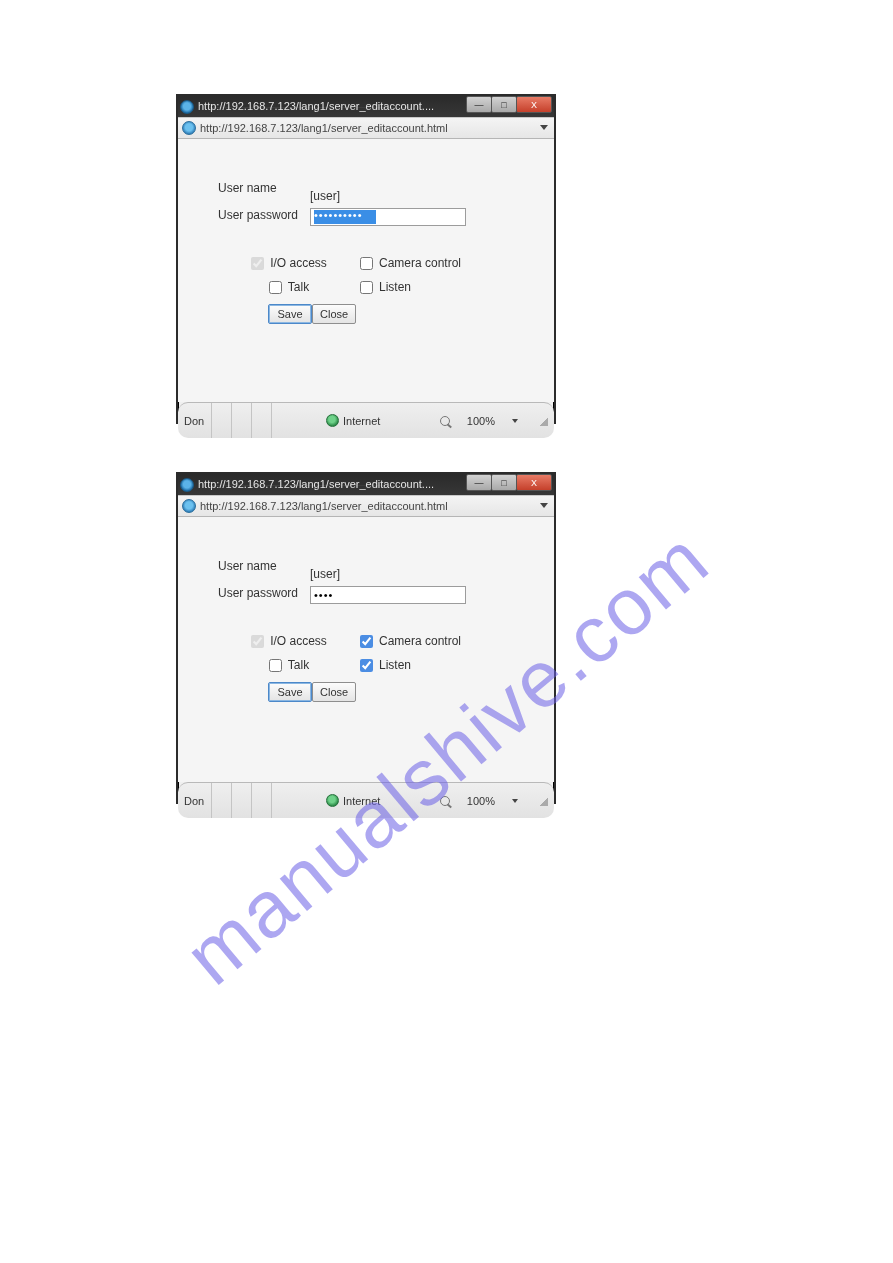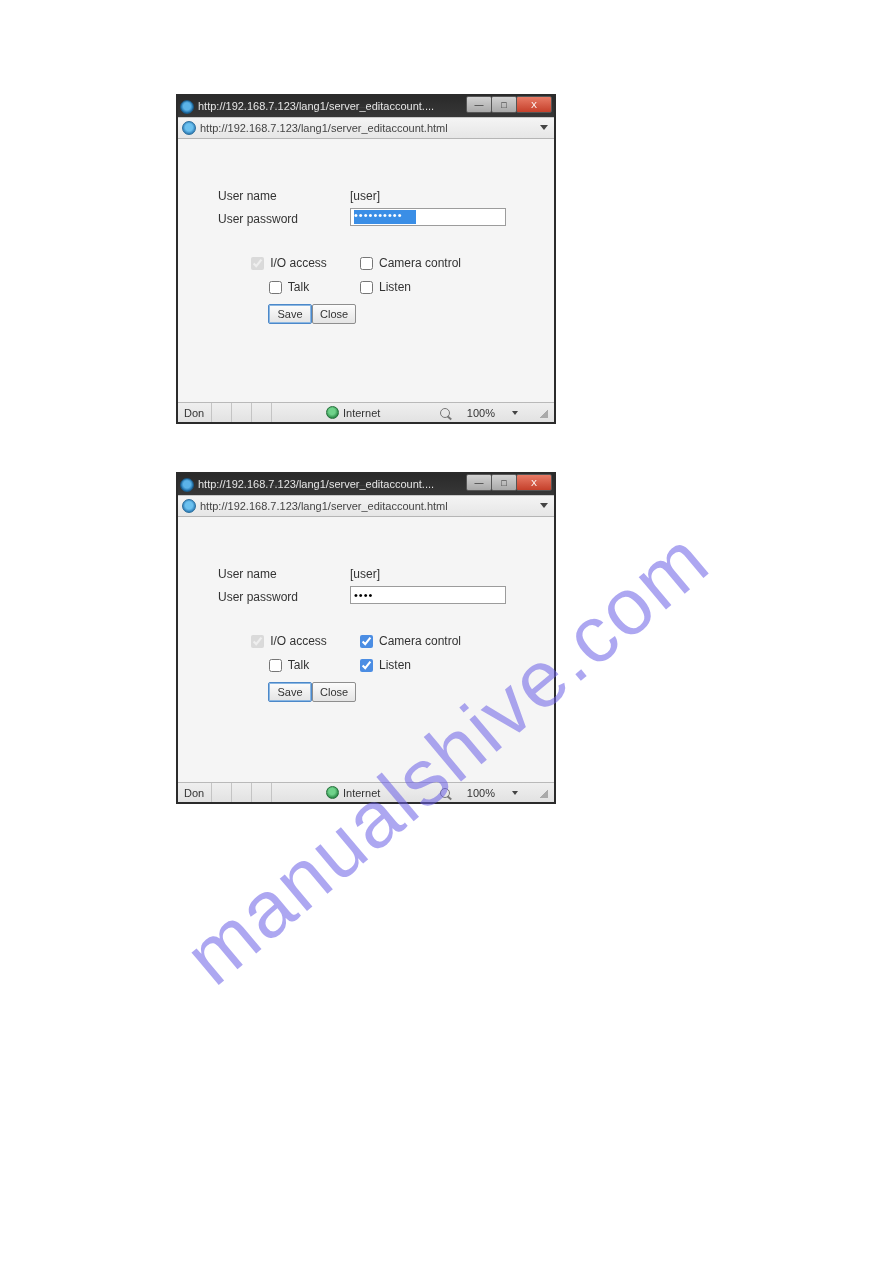--- a/index.html
+++ b/index.html
@@ -129,25 +129,24 @@
 
     .content {
       background: #f5f5f5;
       height: calc(100% - 21px - 22px - 20px);
       padding: 42px 20px 10px 40px;
       position: relative;
     }
 
     .row.field {
       display: flex;
-      align-items: flex-end;
+      align-items: flex-start;
       margin-bottom: 5px;
       font-size: 12px;
       color: #333;
-      gap: 40px;
     }
     .row.field .lbl { width: 92px; }
     .row.field .val { color: #333; margin-top: 8px; }
 
     input.pw {
       width: 156px;
       height: 18px;
       border: 1px solid #9c9c9c;
       padding: 0 3px;
       font-family: inherit;
@@ -206,28 +205,29 @@
       color: #333;
       padding: 0 7px;
       cursor: pointer;
     }
     button.form-btn.focus {
       border: 1px solid #4c88c9;
       box-shadow: 0 0 0 1px #8bb7e2 inset;
     }
 
     .statusbar {
-      height: 20px;
+      height: 36px;
       background: linear-gradient(to bottom, #efefef, #e2e2e2);
       border-top: 1px solid #b9b9b9;
       display: flex;
       align-items: center;
       font-size: 11px;
       color: #333;
       position: relative;
+      border-radius: 10px;
     }
     .statusbar .stat-left {
       padding: 0 6px;
       border-right: 1px solid #c4c4c4;
       height: 100%;
       display: flex; align-items: center;
       min-width: 34px;
     }
     .statusbar .segs {
       display: flex; height: 100%;

